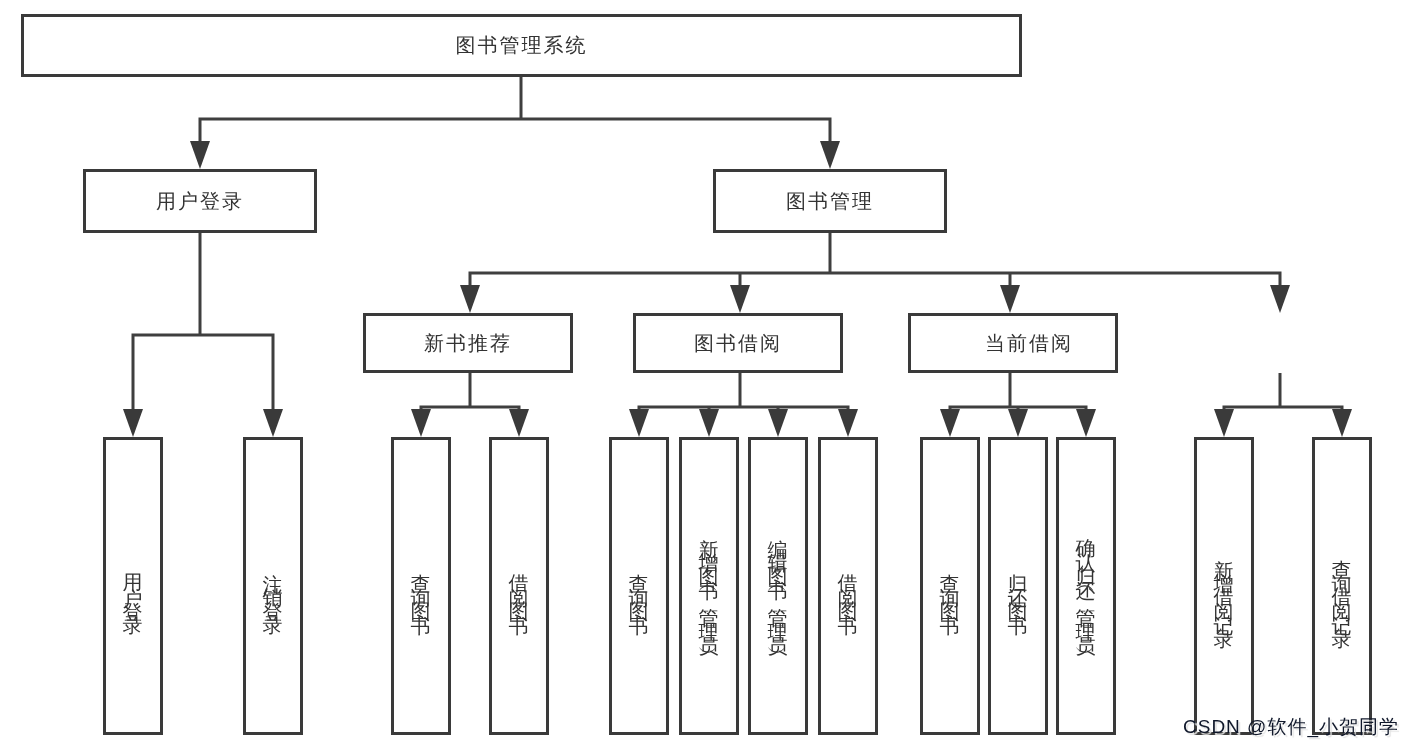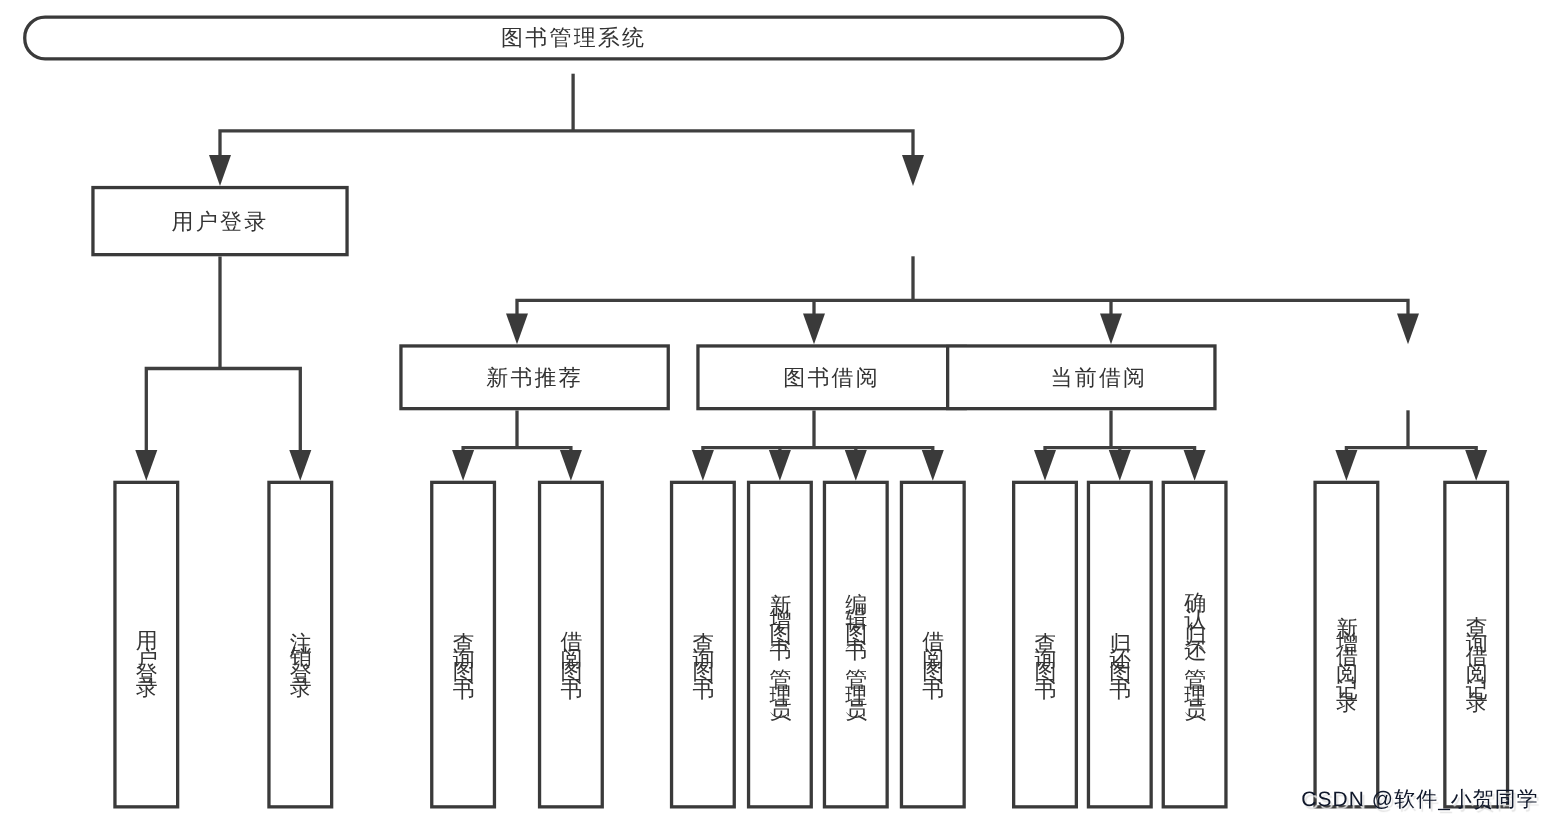--- a/index.html
+++ b/index.html
@@ -16,23 +16,23 @@
     border:3px solid #3a3a3a;
     background:#ffffff;
     display:flex;
     align-items:center;
     justify-content:center;
     color:#333333;
     font-size:20px;
     letter-spacing:2px;
     z-index:2;
   }
-  .node-root{left:21px;top:14px;width:1001px;height:41px;border-radius:20px;}
+  .node-root{left:21px;top:14px;width:1001px;height:63px;}
   .node-l2{top:169px;width:234px;height:64px;}
-  .node-l3{top:313px;width:246px;height:60px;}
+  .node-l3{top:313px;width:210px;height:60px;}
   .leaf{
     top:437px;width:60px;height:298px;
   }
   .leaf .vtext{
     writing-mode:vertical-lr;
     text-orientation:mixed;
     letter-spacing:14px;
     line-height:1;
     white-space:nowrap;
   }
@@ -109,28 +109,31 @@
     <path class="a" d="M1332 409 L1352 409 L1342 437 Z"></path>
   </svg>
 
   <div class="node node-root">
     <span>图书管理系统</span>
   </div>
 
   <div class="node node-l2" style="left:83px;">
     <span>用户登录</span>
   </div>
+  <div class="node node-l2" style="left:713px;">
+    <span>图书管理</span>
+  </div>
 
   <div class="node node-l3" style="left:363px;">
     <span>新书推荐</span>
   </div>
   <div class="node node-l3" style="left:633px;">
     <span>图书借阅</span>
   </div>
-  <div class="node node-l3" style="left:860px;padding-left:32px;">
+  <div class="node node-l3" style="left:908px;padding-left:32px;">
     <span>当前借阅</span>
   </div>
 
   <div class="node leaf" style="left:103px;">
     <span class="vtext">用户登录</span>
   </div>
   <div class="node leaf" style="left:243px;">
     <span class="vtext">注销登录</span>
   </div>
   <div class="node leaf" style="left:391px;">

